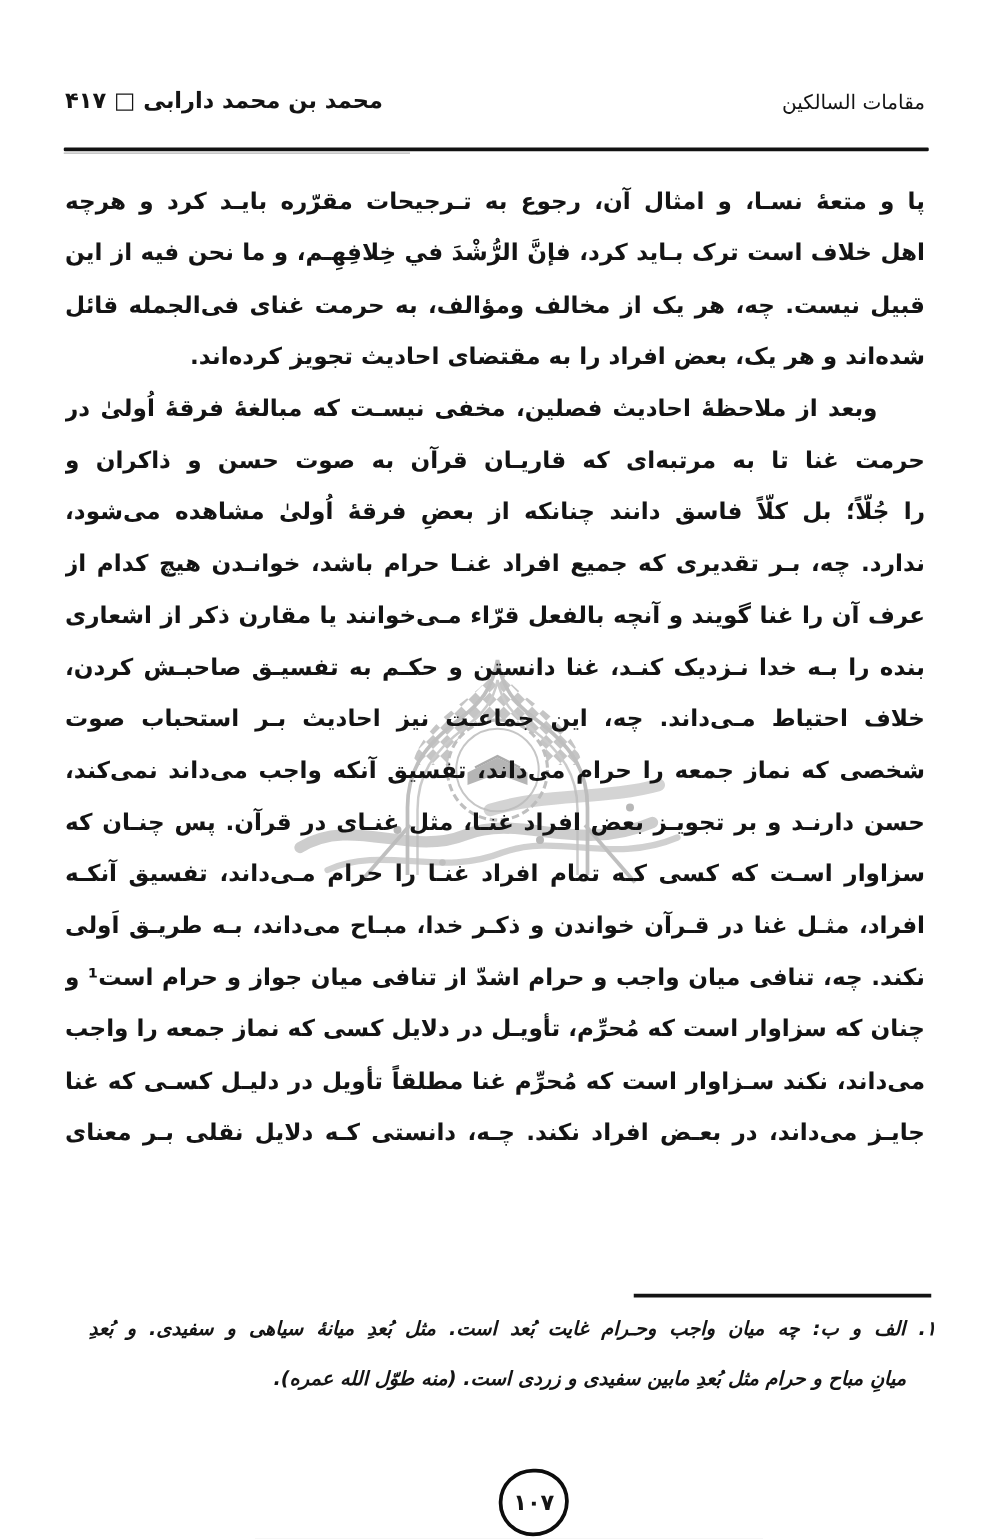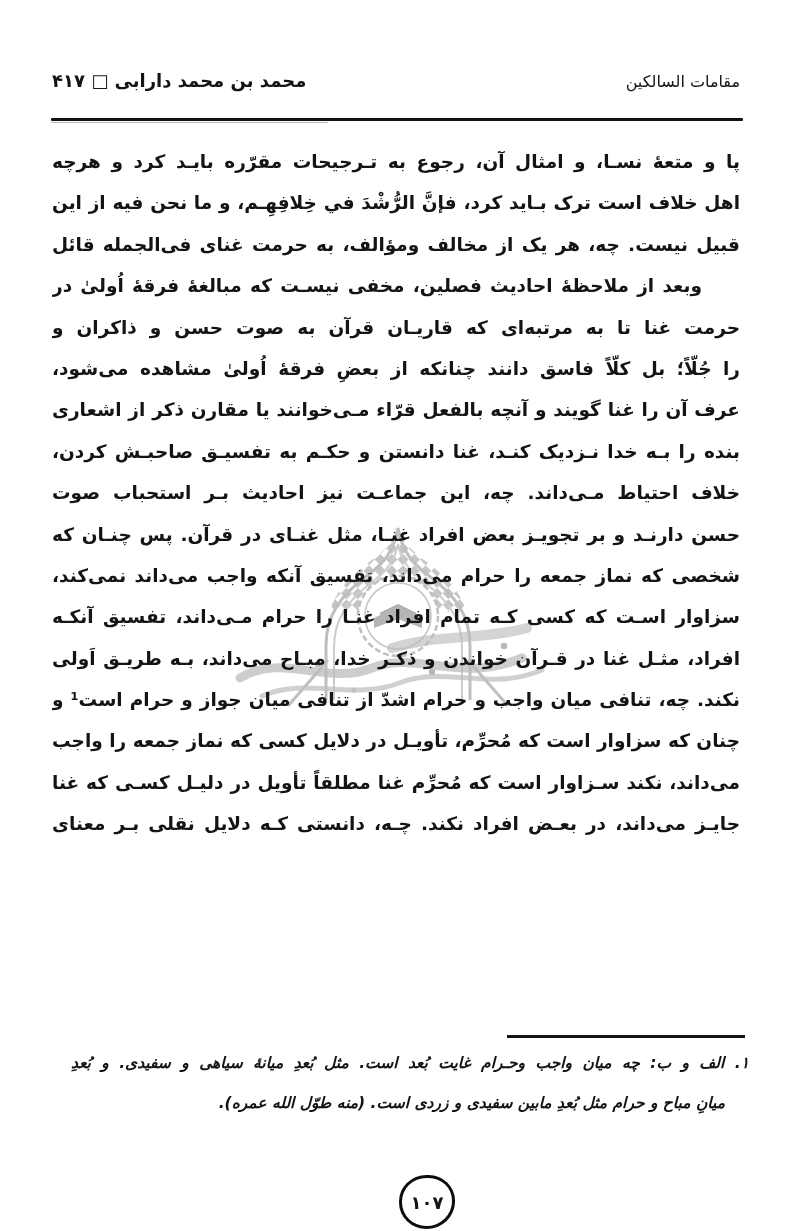--- a/index.html
+++ b/index.html
@@ -117,28 +117,30 @@
       <circle cx="210" cy="152" r="3.2" fill="#ababab"></circle>
       <circle cx="282" cy="126" r="3.2" fill="#ababab"></circle>
       <circle cx="132" cy="170" r="2.6" fill="#b4b4b4"></circle>
     </svg>
   </div>
 
   <div class="body-text" id="body-lines">
       <div class="bodyline">پا و متعهٔ نسـا، و امثال آن، رجوع به تـرجیحات مقرّره بایـد کرد و هرچه مـوافق</div>
       <div class="bodyline">اهل خلاف است ترک بـاید کرد، فإنَّ الرُّشْدَ في خِلافِهِـم، و ما نحن فیه از این</div>
       <div class="bodyline">قبیل نیست. چه، هر یک از مخالف ومؤالف، به حرمت غنای فی‌الجمله قائل</div>
+      <div class="bodyline no-just">شده‌اند و هر یک، بعض افراد را به مقتضای احادیث تجویز کرده‌اند.</div>
       <div class="bodyline indent">وبعد از ملاحظهٔ احادیث فصلین، مخفی نیسـت که مبالغهٔ فرقهٔ اُولیٰ در</div>
       <div class="bodyline">حرمت غنا تا به مرتبه‌ای که قاریـان قرآن به صوت حسن و ذاکران و مرثیه‌خوانان</div>
       <div class="bodyline">را جُلّاً؛ بل کلّاً فاسق دانند چنانکه از بعضِ فرقهٔ اُولیٰ مشاهده می‌شود، وجهی</div>
+      <div class="bodyline">ندارد. چه، بـر تقدیری که جمیع افراد غنـا حرام باشد، خوانـدن هیچ کدام از</div>
       <div class="bodyline">عرف آن را غنا گویند و آنچه بالفعل قرّاء مـی‌خوانند یا مقارن ذکر از اشعاری که</div>
       <div class="bodyline">بنده را بـه خدا نـزدیک کنـد، غنا دانستن و حکـم به تفسیـق صاحبـش کردن،</div>
       <div class="bodyline">خلاف احتیاط مـی‌داند. چه، این جماعـت نیز احادیث بـر استحباب صوت</div>
+      <div class="bodyline">شخصی که نماز جمعه را حرام می‌داند، تفسیق آنکه واجب می‌داند نمی‌کند،</div>
       <div class="bodyline">حسن دارنـد و بر تجویـز بعض افراد غنـا، مثل غنـای در قرآن. پس چنـان که</div>
-      <div class="bodyline">شخصی که نماز جمعه را حرام می‌داند، تفسیق آنکه واجب می‌داند نمی‌کند،</div>
       <div class="bodyline">سزاوار اسـت که کسی کـه تمام افراد غنـا را حرام مـی‌داند، تفسیق آنکـه بعض</div>
       <div class="bodyline">افراد، مثـل غنا در قـرآن خواندن و ذکـر خدا، مبـاح می‌داند، بـه طریـق اَولی</div>
       <div class="bodyline">نکند. چه، تنافی میان واجب و حرام اشدّ از تنافی میان جواز و حرام است¹ و</div>
       <div class="bodyline">چنان که سزاوار است که مُحرِّم، تأویـل در دلایل کسی که نماز جمعه را واجب</div>
       <div class="bodyline">می‌داند، نکند سـزاوار است که مُحرِّم غنا مطلقاً تأویل در دلیـل کسـی که غنا را</div>
       <div class="bodyline">جایـز می‌داند، در بعـض افراد نکند. چـه، دانستی کـه دلایل نقلی بـر معنای</div>
     </div>
 
   <div class="footnote-rule"></div>
 

